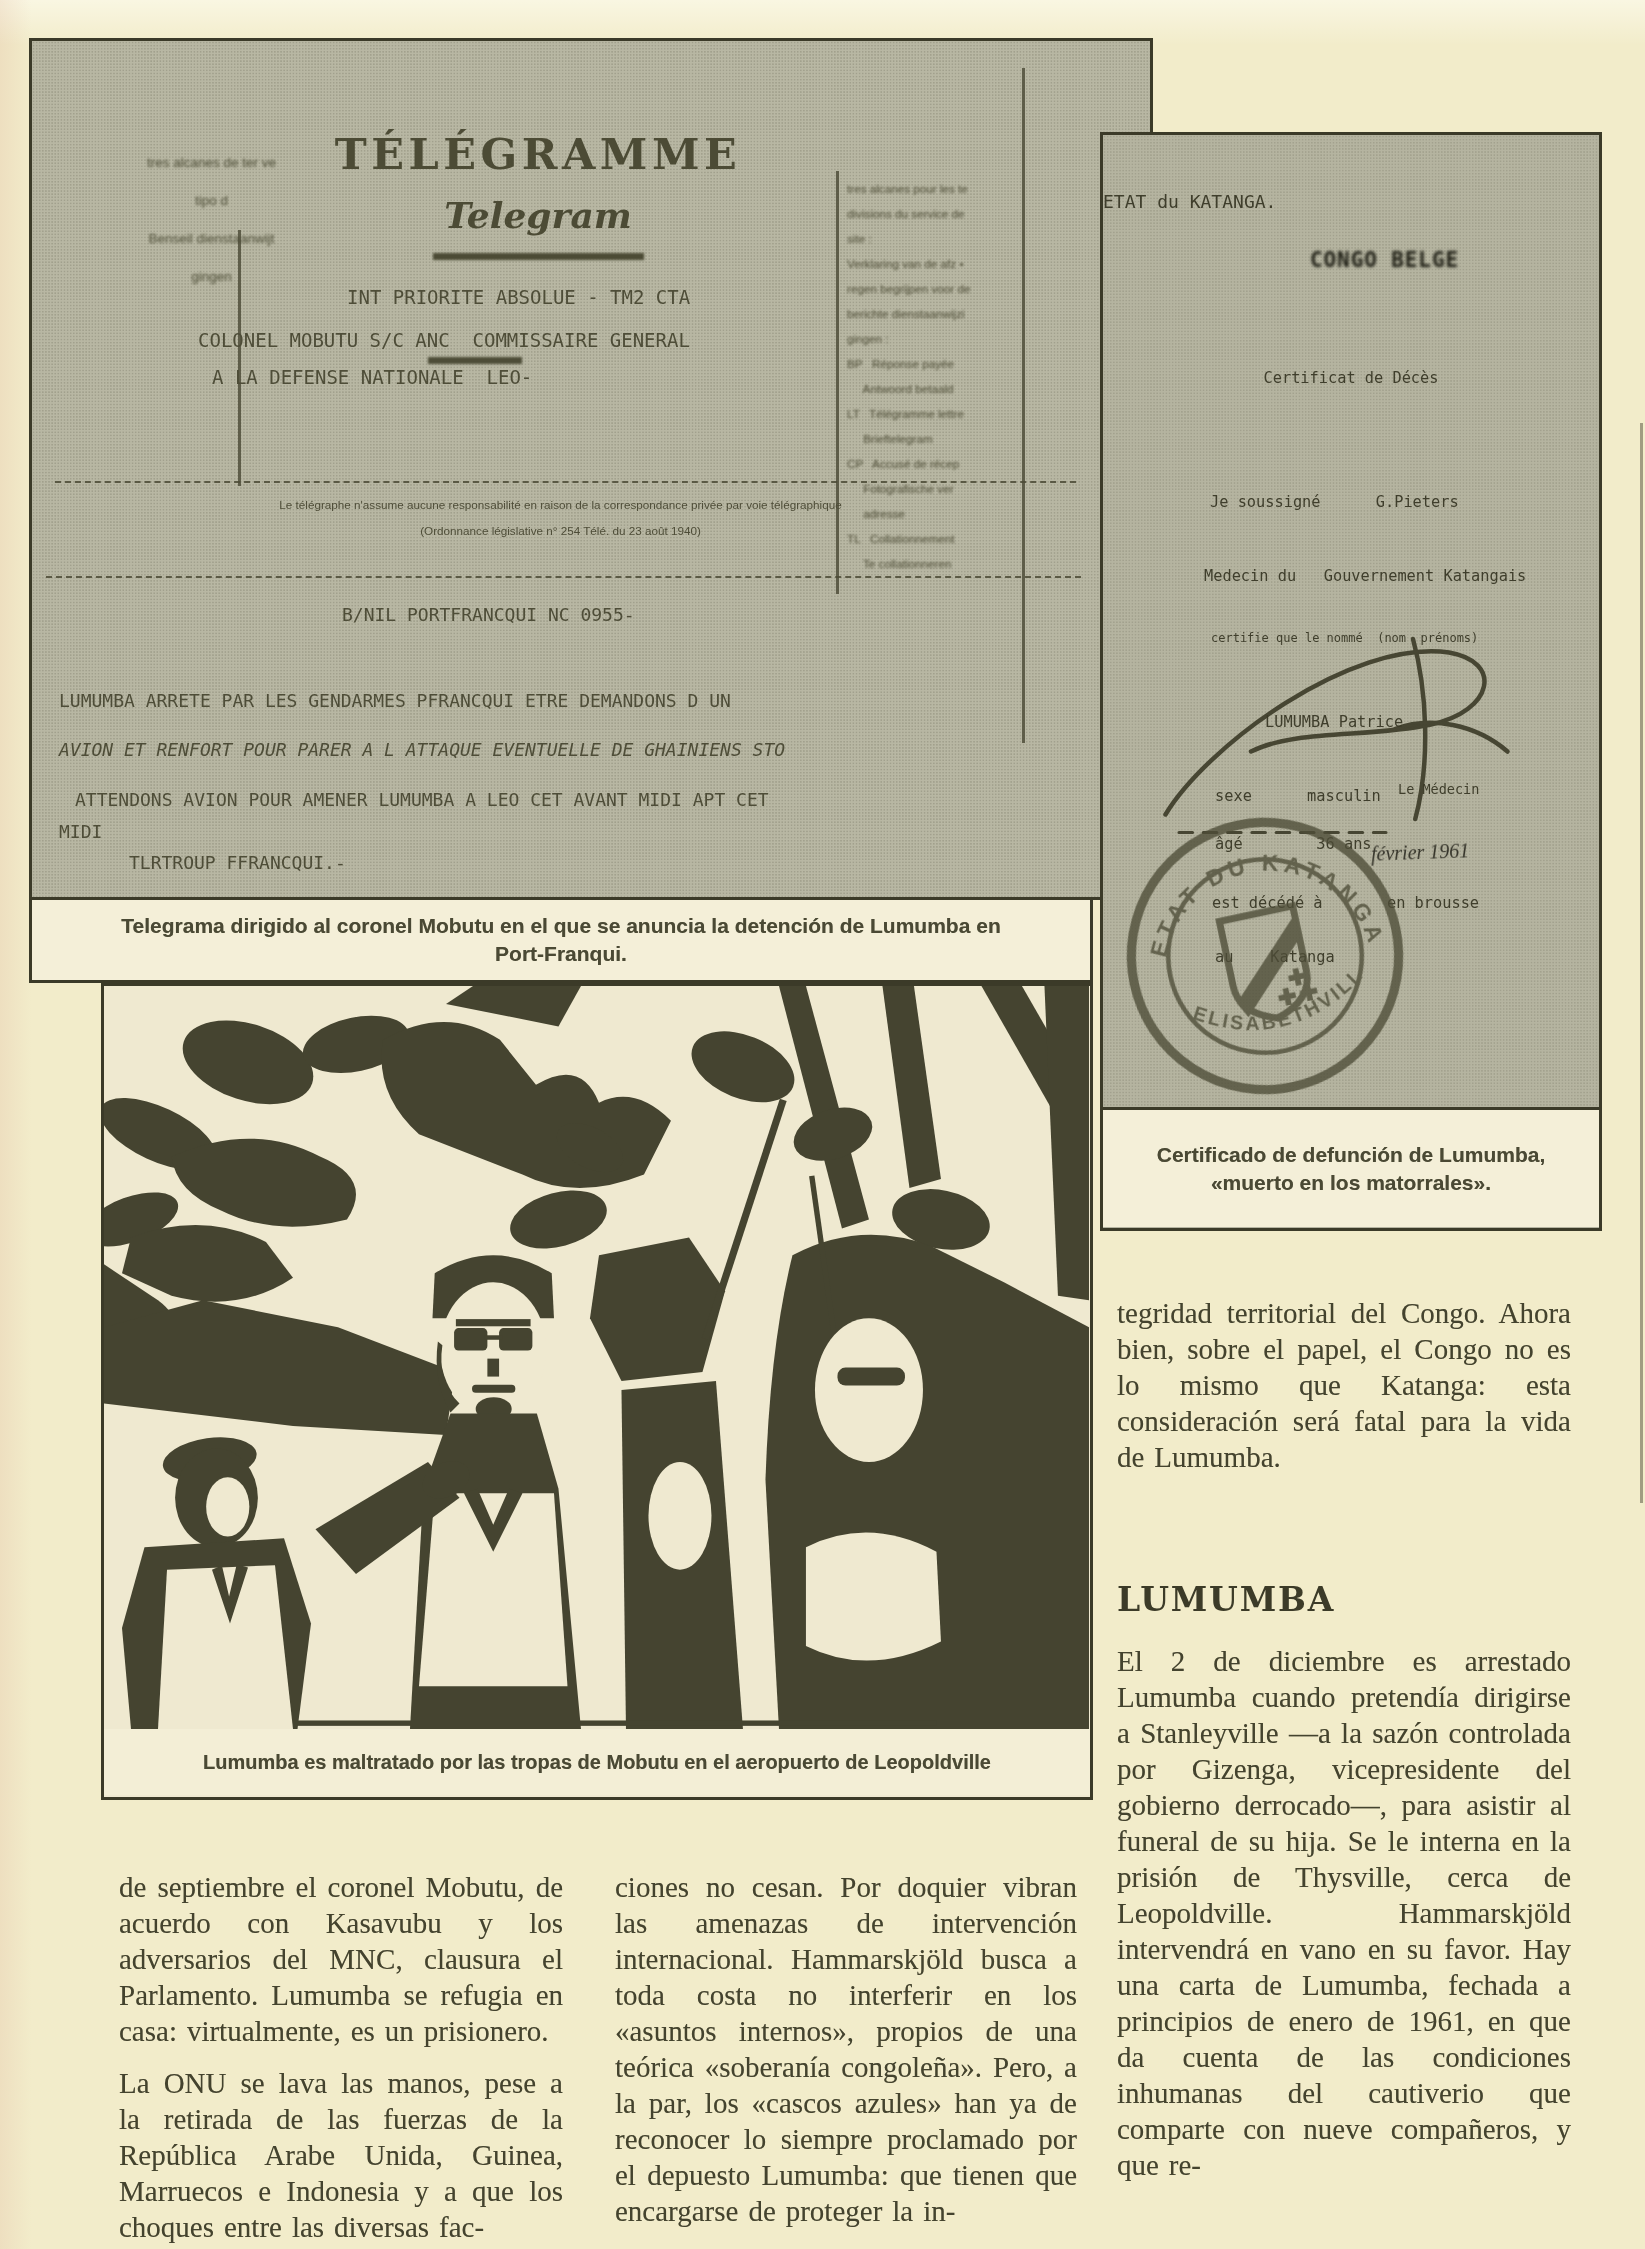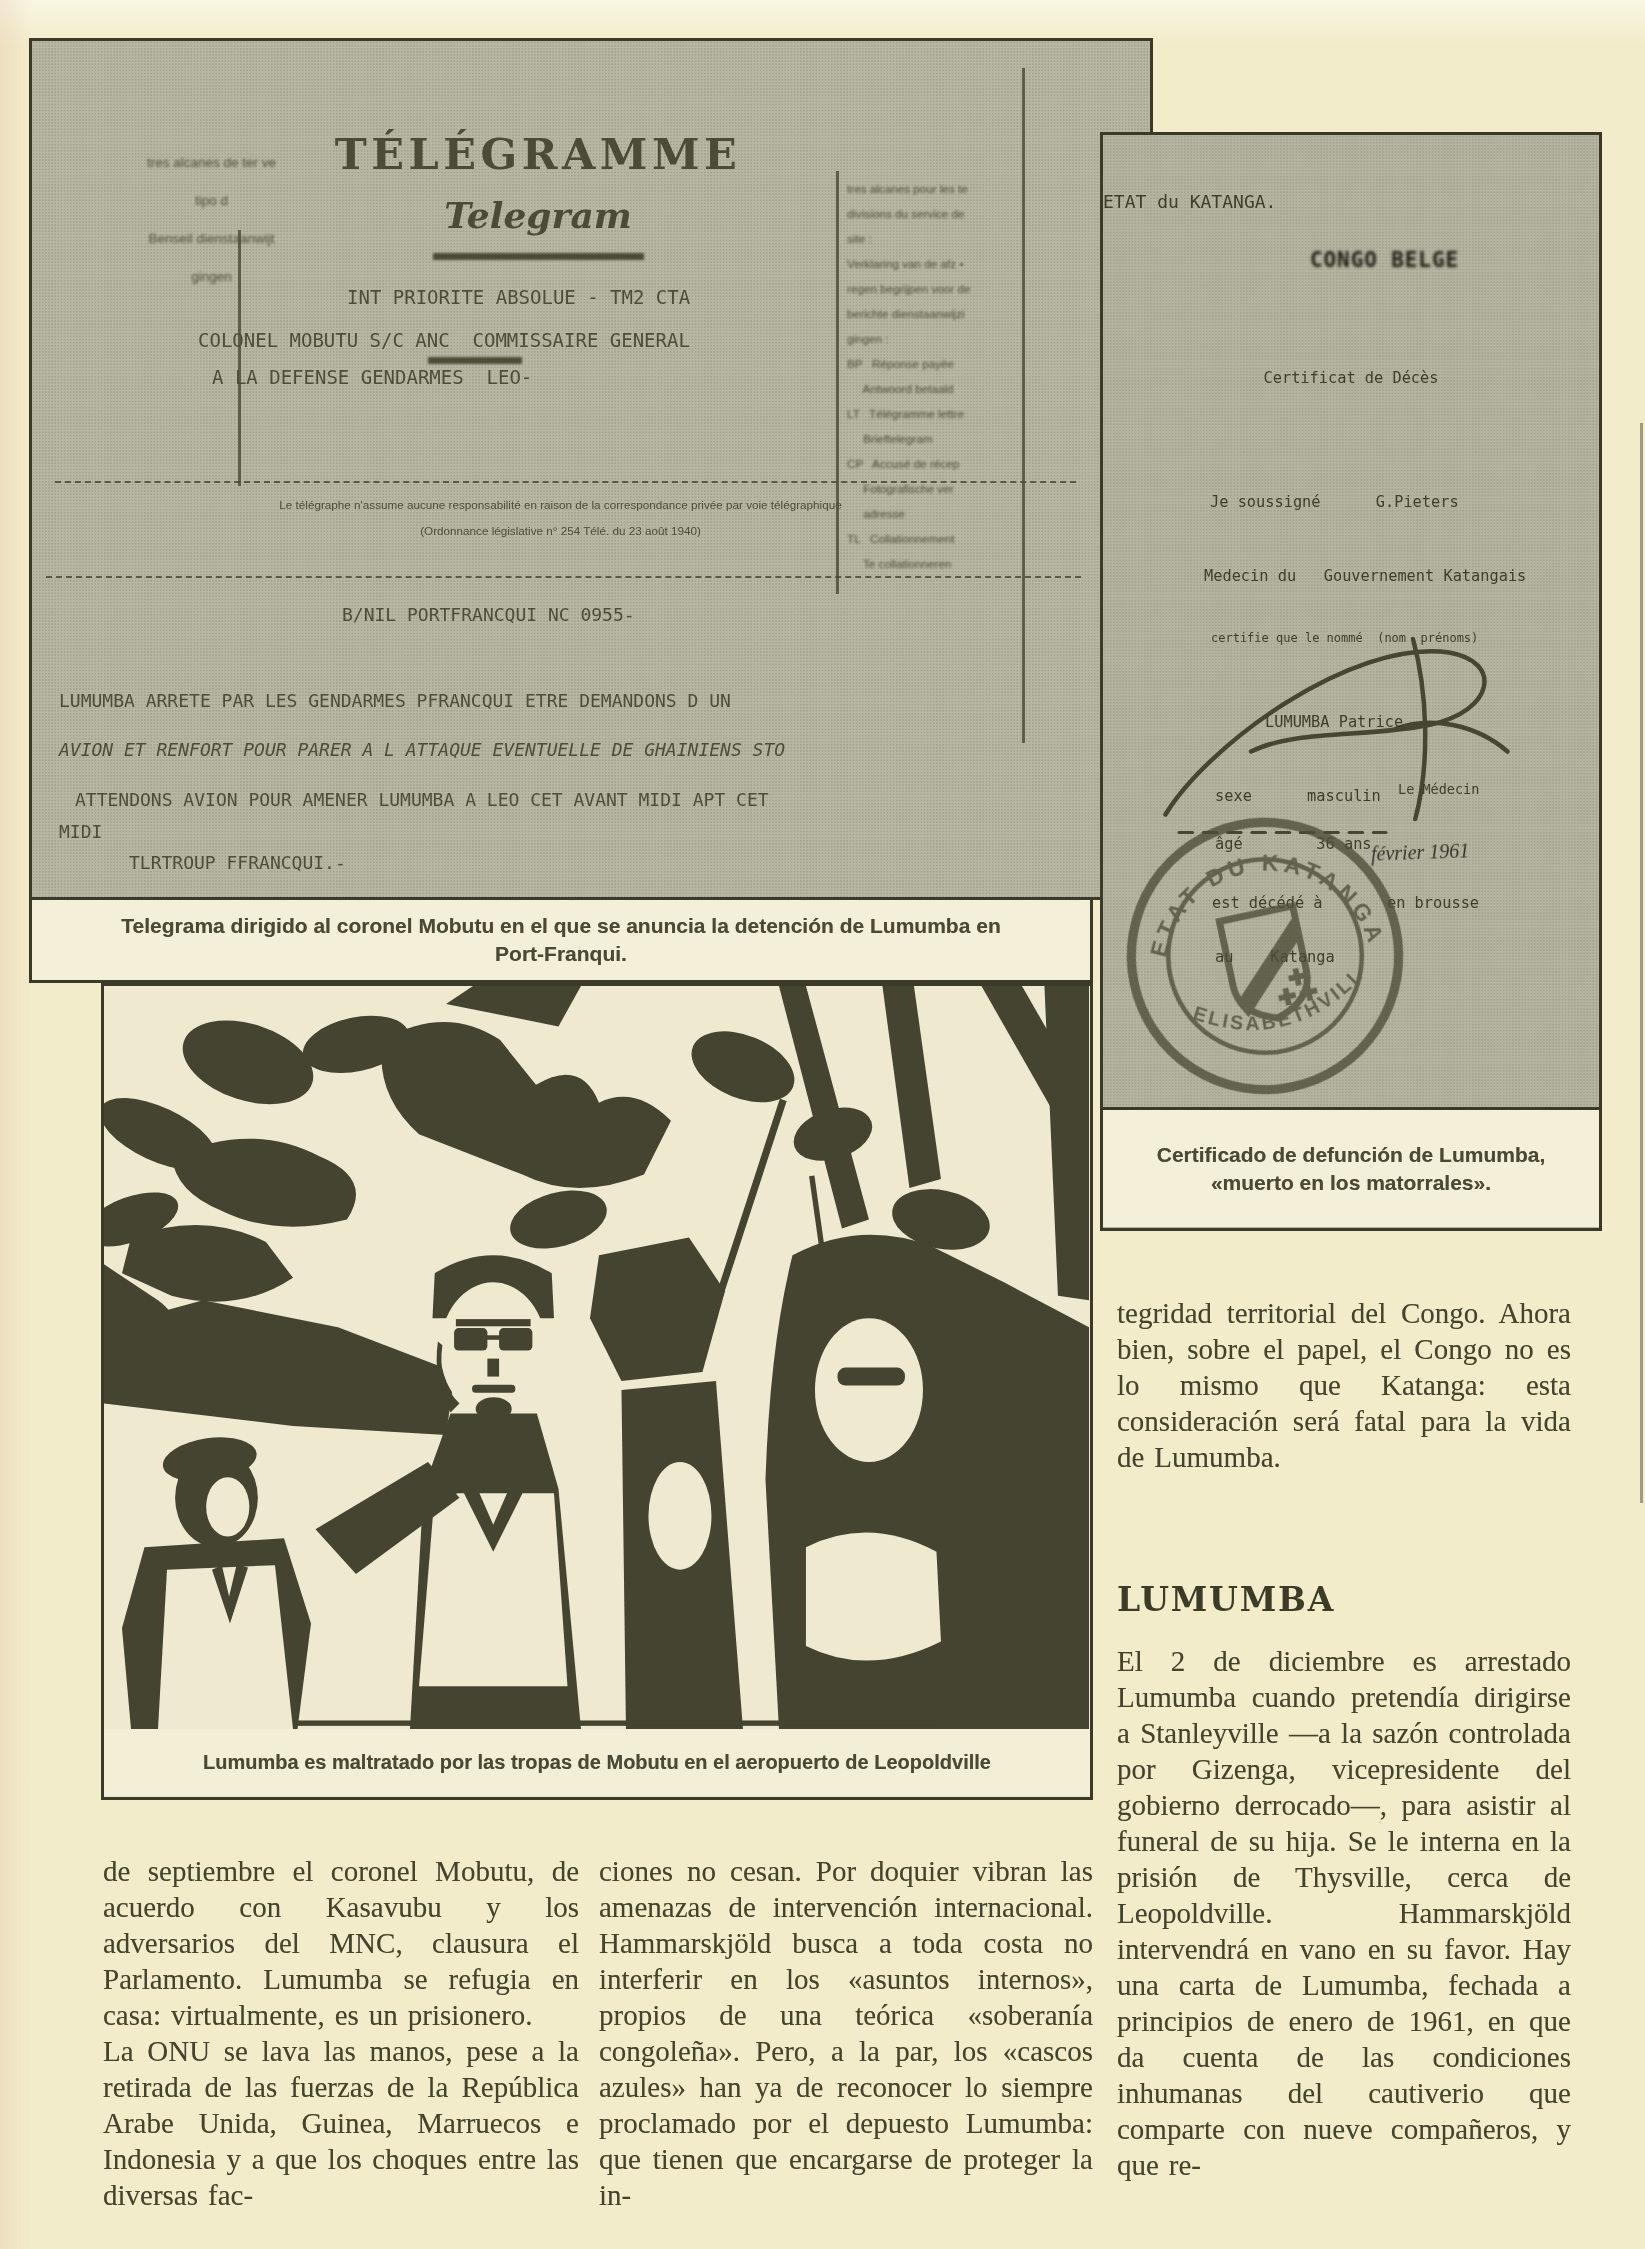--- a/index.html
+++ b/index.html
@@ -101,21 +101,21 @@
   #cl7{left:109px;top:759px;}
   #cl8{left:112px;top:813px;}
   #cert-sig-label{left:295px;top:646px;font-size:13.5px;filter:blur(0.5px);}
   #cert-date{left:268px;top:706px;font-family:"Liberation Serif",serif;font-style:italic;
     font-size:20px;color:#35342a;transform:rotate(-2deg);filter:blur(0.3px);}
   #cert-signature{left:49px;top:477px;}
   #cert-stamp{left:18px;top:677px;}
   
   .col{position:absolute;top:1853px;font-size:29px;line-height:36px;text-align:justify;
     color:#44432e;word-spacing:2.7px;text-shadow:0 0 0.4px rgba(68,67,46,.35);}
-  .col p{margin:0;}
+  .col p{margin:16px;}
   #col1{left:103px;width:476px;}
   #col2{left:599px;width:494px;}
   #col3-intro{left:1117px;top:1295px;width:454px;}
   #col3-heading{position:absolute;left:1117px;top:1580px;font-family:"DejaVu Serif",serif;
     font-weight:bold;font-size:33px;letter-spacing:1.8px;color:#3c3b28;}
   #col3-body{left:1117px;top:1643px;width:454px;}
   #edge-artifact{position:absolute;left:1640px;top:423px;width:3.1px;height:1080px;
     background:rgba(60,60,40,.45);filter:blur(0.4px);}
 </style>
 </head>
@@ -136,21 +136,21 @@
       <div class="tg-sub">Telegram</div>
       <div class="tg-underline"></div>
     </div>
     <div class="vrule" id="tg-vrule-right"></div>
     <div class="vrule" id="tg-vrule-right2"></div>
     <div id="tg-side"><div>tres alcanes pour les te</div><div>divisions du service de</div><div>site :</div><div>Verklaring van de afz •</div><div>regen begrijpen voor de</div><div>berichte dienstaanwijzi</div><div>gingen :</div><div>BP   Réponse payée</div><div>     Antwoord betaald</div><div>LT   Télégramme lettre</div><div>     Brieftelegram</div><div>CP   Accusé de récep</div><div>     Fotografische ver</div><div>     adresse</div><div>TL   Collationnement</div><div>     Te collationneren</div></div>
 
     <div class="tg-typed" id="tg-h1">INT PRIORITE ABSOLUE - TM2 CTA</div>
     <div class="tg-typed" id="tg-h2">COLONEL MOBUTU S/C ANC  COMMISSAIRE GENERAL</div>
     <div id="tg-h2u"></div>
-    <div class="tg-typed" id="tg-h3">A LA DEFENSE GENDARMES  LEO-</div>
+    <div class="tg-typed" id="tg-h3">A LA DEFENSE NATIONALE  LEO-</div>
 
     <div class="dashrule" id="tg-dash1"></div>
     <div id="tg-legal">
         <div>Le télégraphe n'assume aucune responsabilité en raison de la correspondance privée par voie télégraphique</div>
         <div>(Ordonnance législative n° 254 Télé. du 23 août 1940)</div>
       </div>
     <div class="dashrule" id="tg-dash2"></div>
 
     <div class="tg-typed" id="tg-m0">B/NIL PORTFRANCQUI NC 0955-</div>
     <div class="tg-typed" id="tg-m1">LUMUMBA ARRETE PAR LES GENDARMES PFRANCQUI ETRE DEMANDONS D UN</div>

